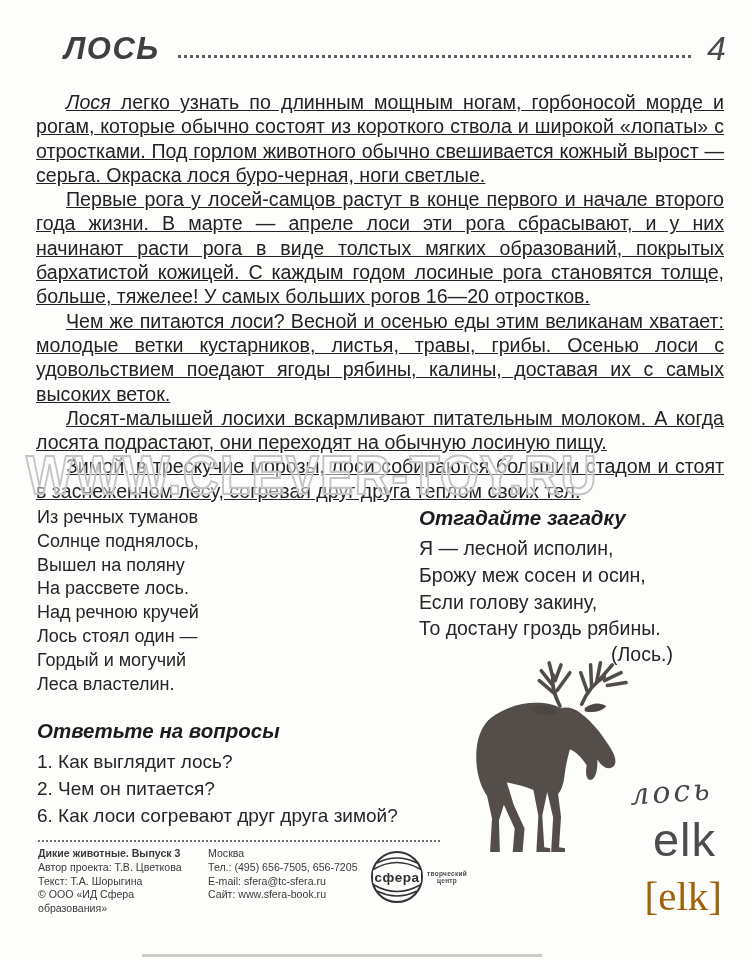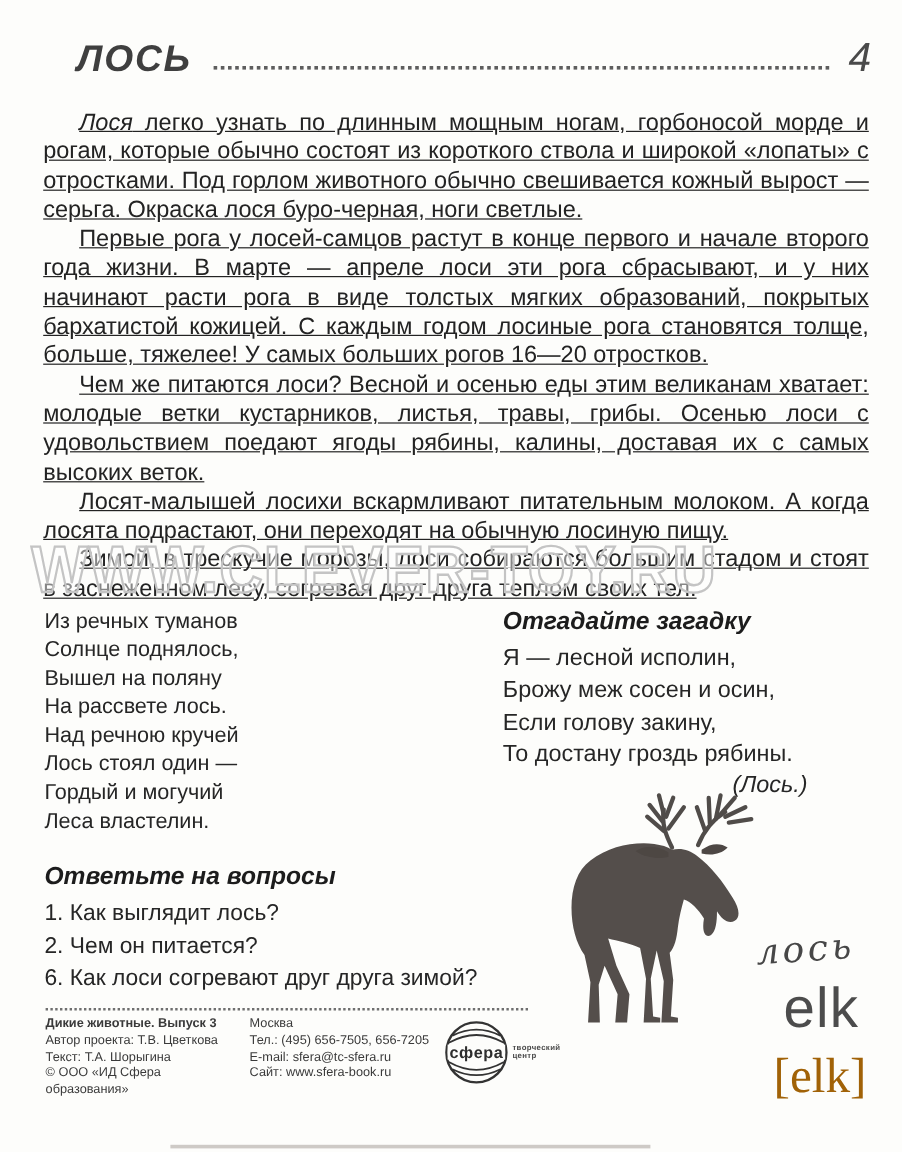--- a/index.html
+++ b/index.html
@@ -20,39 +20,39 @@
   .watermark{position:absolute;left:26px;top:447px;width:710px;font-weight:700;font-size:50px;line-height:56px;
              color:rgba(255,255,255,0.45);-webkit-text-stroke:1.8px #c4c4c4;letter-spacing:1px;
              white-space:nowrap;z-index:5;transform:scaleY(1.1);pointer-events:none;}
 
   
   .section-heading{font-size:20.5px;font-weight:700;font-style:italic;color:#1c1c1c;margin-bottom:5px;}
   .poem{position:absolute;left:37px;top:506px;width:370px;}
   .poem .line{font-size:18px;line-height:23.8px;}
   .riddle{position:absolute;left:419px;top:506px;width:256px;}
   .riddle .line{font-size:19.5px;line-height:26.8px;}
-  .riddle-answer{font-size:19.5px;font-style:italic;text-align:right;margin-top:1px;padding-right:2px;}
+  .riddle-answer{font-size:19.5px;text-align:right;margin-top:1px;padding-right:2px;}
   .questions{position:absolute;left:37px;top:719px;width:430px;}
   .questions .line{font-size:19px;line-height:27px;}
 
   
   .figure{position:absolute;left:466px;top:653px;width:192px;height:207px;}
   .caption-ru{position:absolute;right:40px;top:774px;font-family:"DejaVu Serif",serif;font-style:italic;
               font-size:30px;color:#474747;transform:rotate(-4deg);letter-spacing:3px;z-index:6;}
   .caption-en{position:absolute;right:36px;top:812px;font-size:47px;color:#4c4c4c;letter-spacing:1px;z-index:6;}
   .caption-tr{position:absolute;right:30px;top:872px;font-family:"Liberation Serif",serif;font-size:41px;color:#a16207;z-index:6;}
 
   
   .footer{position:absolute;left:38px;top:840px;width:470px;}
   .footer-rule{border-top:2.5px dotted #6f6f6f;margin-bottom:5px;width:402px;}
   .footer-cols{display:flex;align-items:flex-start;}
   .credits{width:168px;font-size:10.6px;line-height:13.8px;color:#3a3a3a;}
   .credits .first{font-weight:700;}
   .contacts{width:152px;font-size:10.6px;line-height:13.8px;color:#3a3a3a;margin-left:2px;}
-  .logo-wrap{display:flex;align-items:center;margin-left:10px;margin-top:3px;}
+  .logo-wrap{display:flex;align-items:center;margin-left:10px;margin-top:3px;text-align:center;}
   .logo-tagline{font-size:6.5px;line-height:7.5px;color:#4a4a4a;margin-left:3px;font-weight:700;letter-spacing:0.3px;}
 
   .scan-line{position:absolute;left:142px;top:954px;width:400px;height:3px;background:#a8a09b;opacity:0.55;}
 </style>
 </head>
 <body>
 
 <div class="page">
 
   <div class="header">

